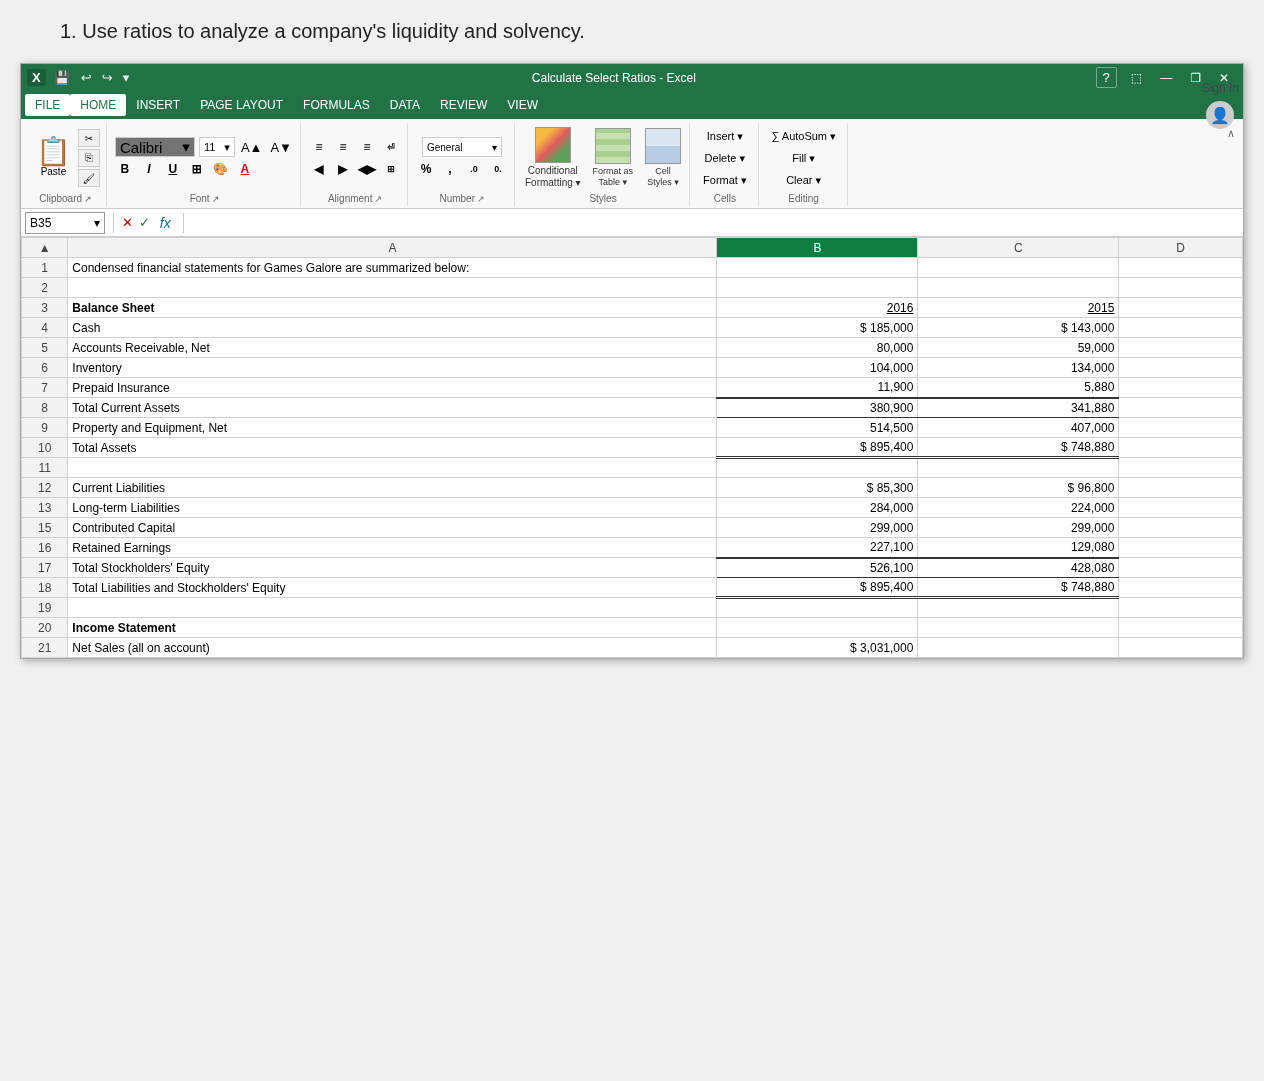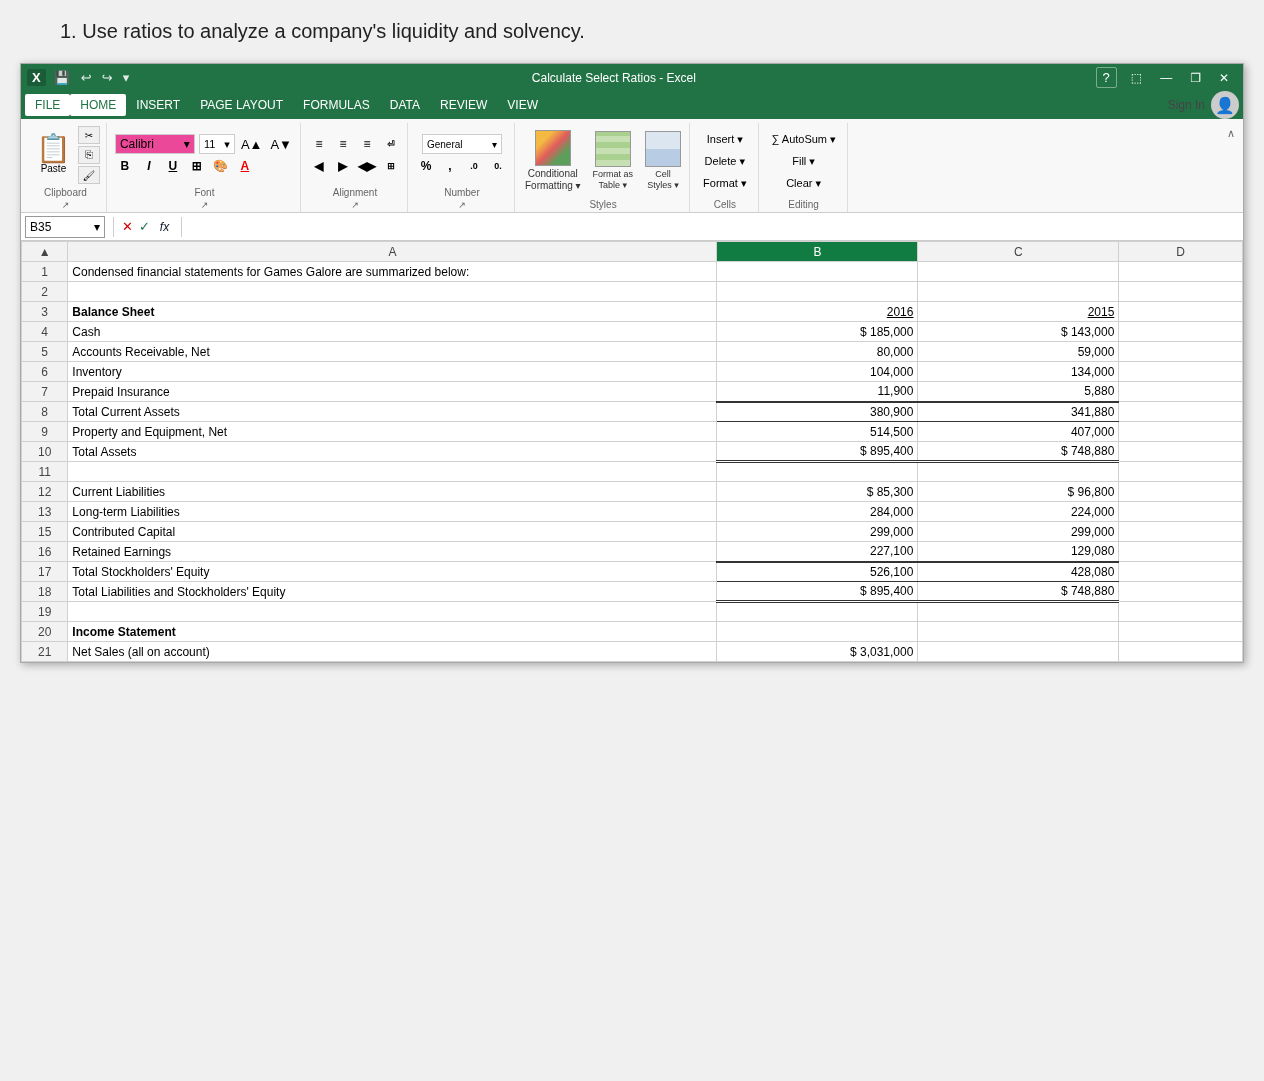--- a/index.html
+++ b/index.html
@@ -67,21 +67,20 @@
     }
     .ribbon-group-label {
       font-size: 10px;
       color: #666;
       margin-top: 2px;
       display: flex;
       align-items: center;
       gap: 2px;
       width: 100%;
       justify-content: center;
-      flex-direction: column;
     }
 
     .ribbon-btn {
       display: flex;
       flex-direction: column;
       align-items: center;
       justify-content: center;
       padding: 2px 4px;
       cursor: pointer;
       border-radius: 2px;
@@ -114,24 +113,24 @@
       gap: 2px;
     }
     .font-row1, .font-row2 {
       display: flex;
       align-items: center;
       gap: 4px;
     }
     .font-name-box {
       border: 1px solid #ccc;
       padding: 1px 4px;
-      font-size: 12px;
+      font-size: 15px;
       width: 80px;
       display: flex; align-items: center; justify-content: space-between;
-      height: 20px; background: #ec4899; cursor: pointer;
+      height: 20px; background: #737373; cursor: pointer;
     }
     .font-size-box {
       border: 1px solid #ccc;
       padding: 1px 4px;
       font-size: 11px;
       width: 36px;
       display: flex; align-items: center; justify-content: space-between;
       height: 20px; background: white; cursor: pointer;
     }
     .font-grow-btn {
@@ -163,23 +162,23 @@
     }
     .formula-bar-dividers {
       display: flex;
       align-items: center;
       gap: 6px;
       padding: 0 4px;
       color: #555;
       font-size: 13px;
     }
     .formula-icon {
-      font-size: 12px;
+      font-size: 14px;
       font-style: italic;
-      color: #0f172a;
+      color: #0f766e;
       padding: 0 4px;
     }
     .formula-bar-separator {
       width: 1px; height: 20px; background: #ccc; margin: 0 4px;
     }
 
     
     .spreadsheet {
       overflow: auto;
       max-height: 600px;
@@ -231,20 +230,21 @@
     .cell-c { min-width: 130px; text-align: right; }
     .cell-d { min-width: 80px; }
 
     
     .sign-in {
       color: #444;
       font-size: 12px;
       display: flex;
       align-items: center;
       gap: 6px;
+      flex-direction: column;
     }
     .sign-in-icon {
       width: 28px; height: 28px;
       border-radius: 50%;
       background: #ccc;
       display: flex; align-items: center; justify-content: center;
       font-size: 16px;
     }
     .style-item {
       display: flex;

